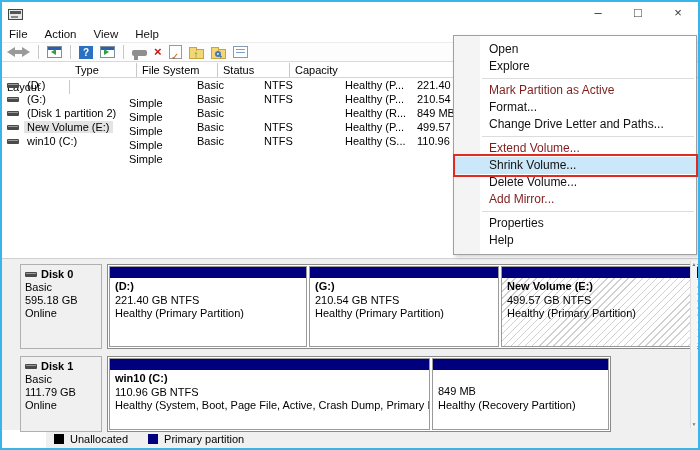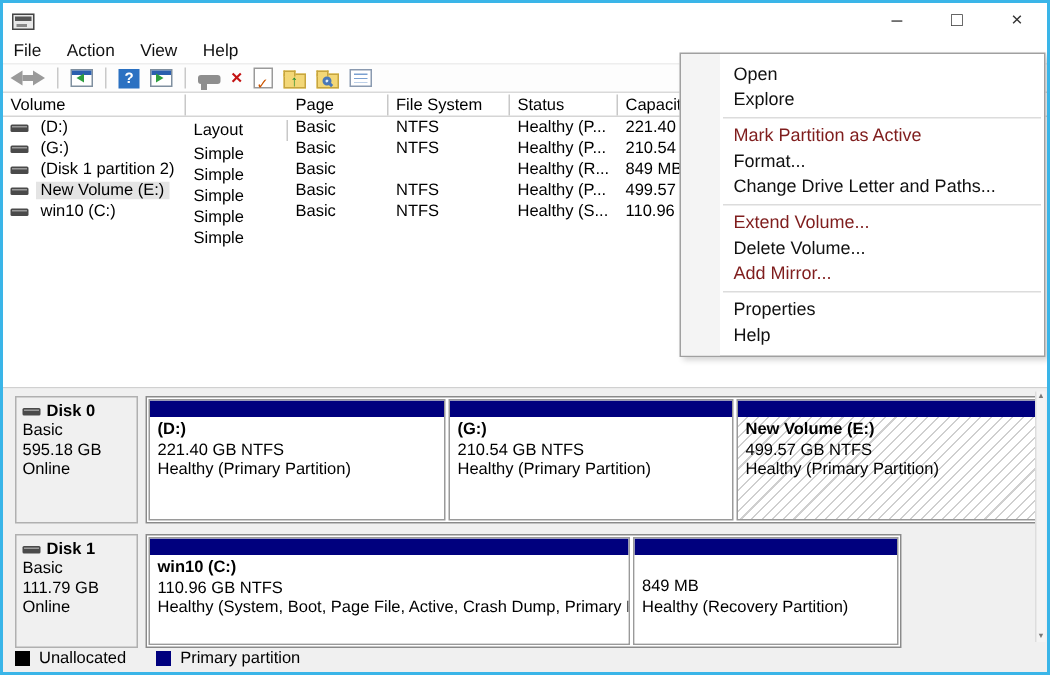--- a/index.html
+++ b/index.html
@@ -58,41 +58,41 @@
   .c-typ { width:67px; padding-left:5px; }
   .c-fs  { width:81px; padding-left:5px; }
   .c-st  { width:72px; padding-left:5px; }
   .c-cap { width:280px; padding-left:5px; }
   .drive-ico { width:12px; height:5px; background:#4a4a4a; border-radius:1px; margin:0 5px 0 2px; flex-shrink:0; position:relative; }
   .drive-ico::after { content:""; position:absolute; left:1px; top:1px; width:10px; height:1px; background:#9a9a9a; }
   .vol-label { padding:0 3px; }
   .vol-label.selected { background:#e4e4e4; }
 
   
-  .disk-pane { height:171px; background:#f0f0f0; position:relative; padding-top:5px; }
+  .disk-pane { height:171px; background:#f0f0f0; position:relative; padding-top:5px;padding-left:10px; }
   .disk-row { display:flex; margin-left:8px; margin-bottom:7px; }
   .disk-label { width:82px; border:1px solid #b0b0b0; background:#f0f0f0; padding:3px 4px; font-size:11px; line-height:13px; color:#000; flex-shrink:0; }
   .disk-label .d-name { font-weight:bold; display:flex; align-items:center; }
   .disk-label .d-name .drive-ico { margin:0 4px 0 0; }
   .part-strip { display:flex; gap:2px; border:1px solid #8a8a8a; background:#fff; padding:1px; margin-left:5px; }
   .part { border:1px solid #9a9a9a; background:#fff; display:flex; flex-direction:column; overflow:hidden; }
   .part-bar { height:11px; background:#00007e; flex-shrink:0; }
   .part-body { flex:1; padding:2px 5px; font-size:11px; line-height:13.5px; color:#000; white-space:nowrap; overflow:hidden; background:#fff; }
   .part-body .p-name { font-weight:bold; }
   .part.hatched .part-body { background:repeating-linear-gradient(135deg, #ffffff 0 4px, #cfcfcf 4px 5px); }
   .d0 { height:85px; }
   .d1 { height:76px; }
 
   
   .graph-scroll { position:absolute; right:1px; top:2px; bottom:2px; width:7px; background:#f4f4f4; border-left:1px solid #ddd; font-size:5px; color:#777; text-align:center; }
   .graph-scroll .sarr { position:absolute; left:0; right:0; height:7px; line-height:7px; }
   .graph-scroll .up { top:0; } .graph-scroll .down { bottom:0; }
 
   
-  .legend { height:18px; background:#f0f0f0; display:flex; align-items:center; padding-left:8px; font-size:11px; color:#000; gap:6px; }
+  .legend { height:18px; background:#f0f0f0; display:flex; align-items:center; padding-left:8px; font-size:11px; color:#000; gap:6px;margin-left:44px; }
   .swatch { width:10px; height:10px; display:inline-block; }
   .legend .item { display:flex; align-items:center; gap:6px; margin-right:14px; }
 
   
   .context-menu { position:absolute; left:451px; top:33px; width:244px; background:#fff; border:1px solid #a0a0a0; box-shadow:2px 2px 4px rgba(0,0,0,0.18); padding:5px 0; z-index:50; }
   .context-menu::before { content:""; position:absolute; left:0; top:0; bottom:0; width:26px; background:#f4f4f4; }
   .cm-item { position:relative; height:17px; line-height:17px; padding-left:35px; font-size:12px; color:#111; white-space:nowrap; }
   .cm-item.disabled { color:#7f1d1d; }
   .cm-sep { height:1px; background:#dcdcdc; margin:3px 2px 3px 28px; }
   .shrink-wrap { position:relative; }
@@ -140,23 +140,22 @@
         <span class="up-arrow">↑</span>
       </span>
     <span class="folder">
         <span class="lens"></span>
       </span>
     <span class="props-icon"></span>
   </div>
 
   <div class="table-pane">
     <div class="t-header">
-      <span class="cell c-vol">Volume</span>
       <span class="cell c-lay">Layout</span>
-      <span class="cell c-typ">Page</span>
+      <span class="cell c-typ">Type</span>
       <span class="cell c-fs">File System</span>
       <span class="cell c-st">Status</span>
       <span class="cell c-cap">Capacity</span>
     </div>
 
     <div class="t-row">
       <span class="cell c-vol">
           <span class="drive-ico"></span>
           <span class="vol-label">(D:)</span>
         </span>
@@ -300,20 +299,24 @@
 
   <div class="context-menu">
     <div class="cm-item">Open</div>
     <div class="cm-item">Explore</div>
     <div class="cm-sep"></div>
     <div class="cm-item disabled">Mark Partition as Active</div>
     <div class="cm-item">Format...</div>
     <div class="cm-item">Change Drive Letter and Paths...</div>
     <div class="cm-sep"></div>
     <div class="cm-item disabled">Extend Volume...</div>
+    <div class="shrink-wrap">
+      <div class="cm-item highlight">Shrink Volume...</div>
+      <div class="anno-box"></div>
+    </div>
     <div class="cm-item">Delete Volume...</div>
     <div class="cm-item disabled">Add Mirror...</div>
     <div class="cm-sep"></div>
     <div class="cm-item">Properties</div>
     <div class="cm-item">Help</div>
   </div>
 
 </div>
 
 </body></html>

